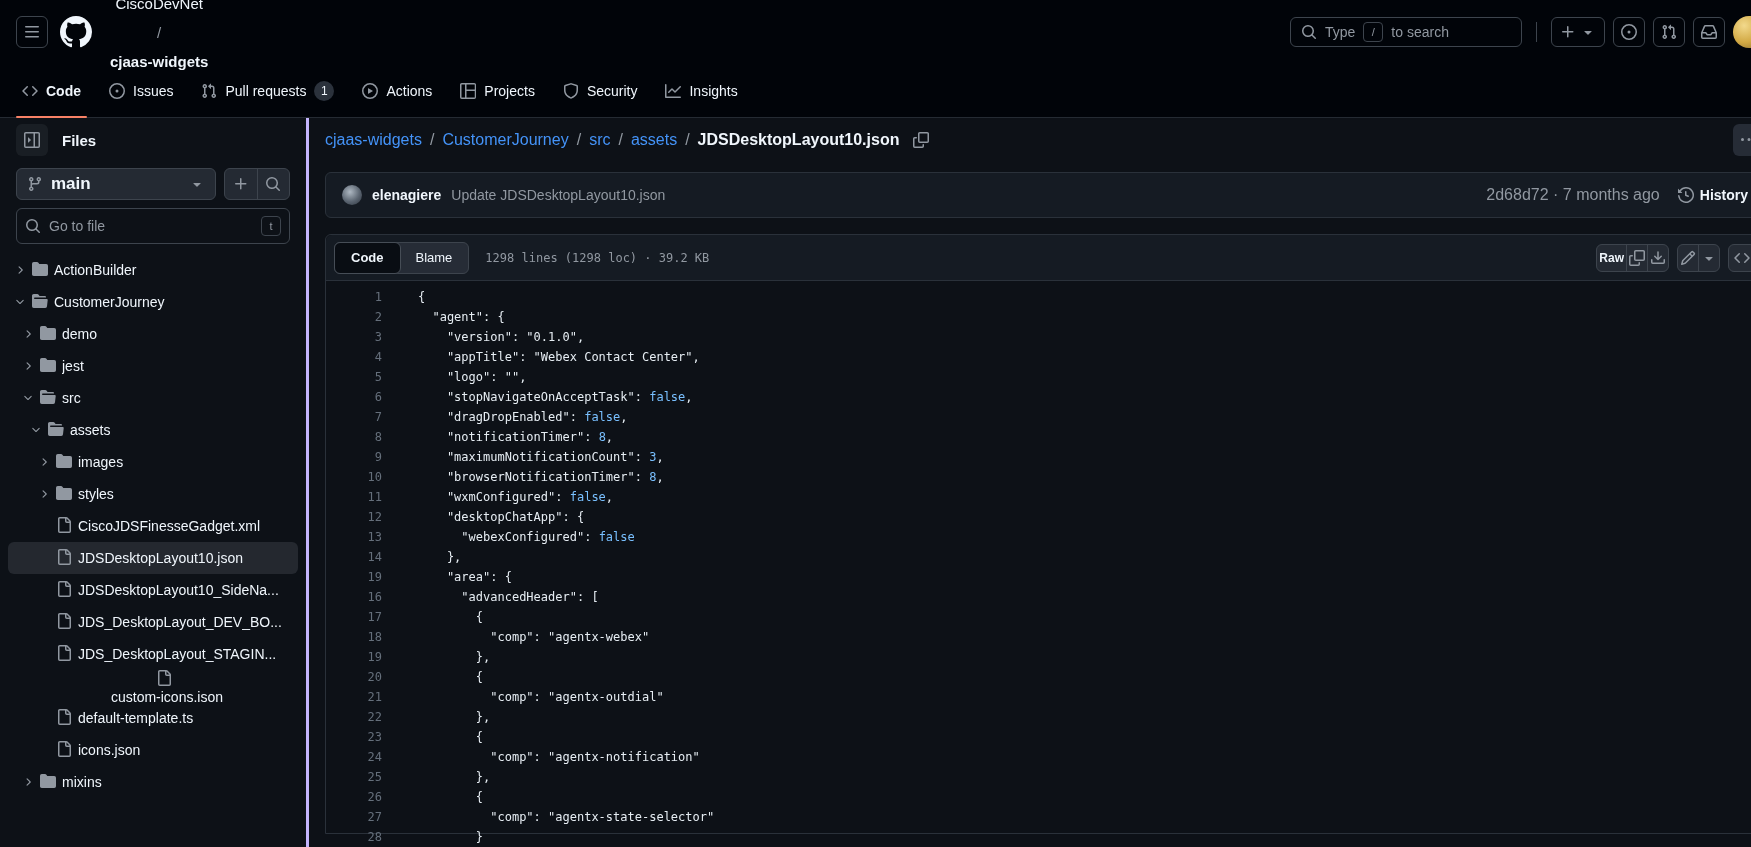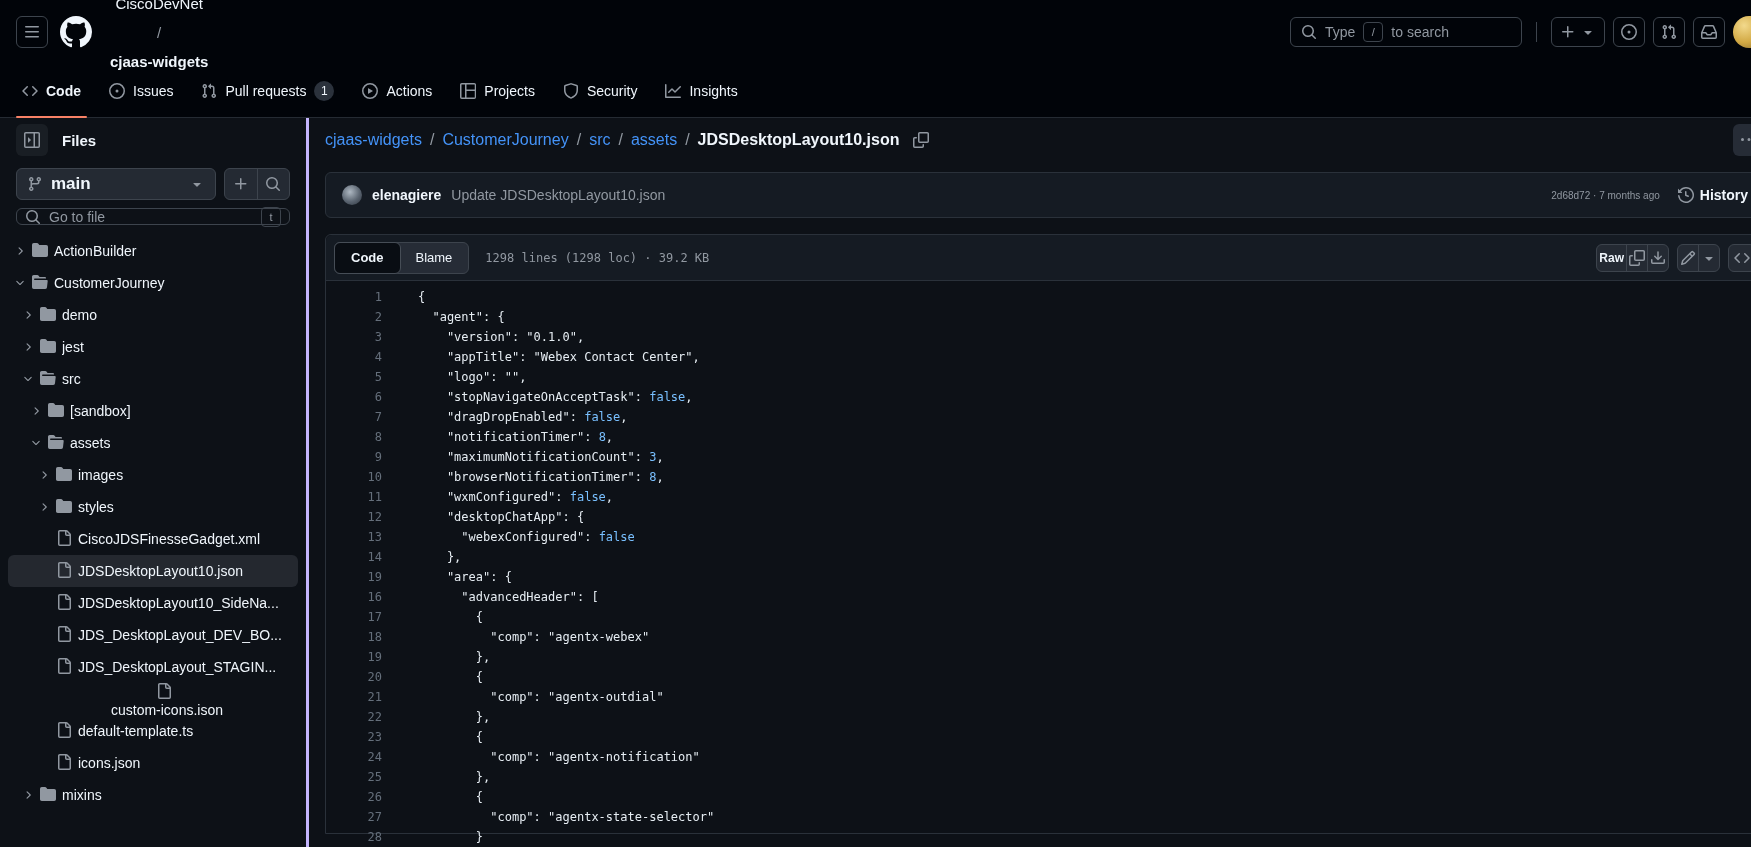--- a/index.html
+++ b/index.html
@@ -91,21 +91,21 @@
   .btn-group {
     height:32px; width:66px; background:#242a33; border:1px solid #3d444d; border-radius:6px;
     display:flex; overflow:hidden;
   }
   .btn-group > button {
     flex:1; background:transparent; border:none; color:#9198a1;
     display:flex; align-items:center; justify-content:center; cursor:pointer;
   }
   .btn-group > button + button { border-left:1px solid #3d444d; }
   .goto {
-    margin:8px 16px 0; height:17px; border:1px solid #3d444d; border-radius:6px;
+    margin:8px 16px 0; height:36px; border:1px solid #3d444d; border-radius:6px;
     display:flex; align-items:center; gap:8px; padding:0 8px; color:#9198a1; cursor:text;
   }
   .goto .ph { flex:1; font-size:14px; }
   .tree { padding:10px 8px 0; }
   .tree-row {
     height:32px; display:flex; align-items:center; border-radius:6px;
     cursor:pointer; color:#f0f6fc; white-space:nowrap; overflow:hidden;
   }
   .tree-row.selected { background:rgba(177,186,196,0.14); }
   .tree-row .tw { width:16px; margin-right:4px; display:flex; justify-content:center; }
@@ -130,21 +130,21 @@
     margin-top:14px; height:46px; background:#151b23; border:1px solid #2a313a; border-radius:6px;
     display:flex; align-items:center; gap:10px; padding:0 16px;
   }
   .commit-avatar {
     width:20px; height:20px; border-radius:50%; flex:none;
     background:radial-gradient(circle at 40% 35%, #aeb8c2 0%, #5a6470 55%, #2c333c 100%);
   }
   .commit-author { font-weight:700; color:#f0f6fc; font-size:14px; }
   .commit-msg { color:#9198a1; font-size:14px; cursor:pointer; }
   .commit-right { margin-left:auto; display:flex; align-items:center; gap:18px; }
-  .sha-time { color:#9198a1; font-size:10px; }
+  .sha-time { color:#9198a1; font-size:16px; }
   .history-link { display:flex; align-items:center; gap:6px; color:#f0f6fc; font-weight:600; font-size:14px; cursor:pointer; }
   .history-link .ico { color:#9198a1; }
 
   .code-box { margin-top:16px; border:1px solid #2a313a; border-radius:6px 6px 0 0; height:600px; }
   .code-head {
     height:46px; background:#151b23; border-bottom:1px solid #2a313a; border-radius:6px 6px 0 0;
     display:flex; align-items:center; padding:0 8px; gap:16px;
   }
   .seg {
     display:flex; background:#262c36; border:1px solid #3d444d; border-radius:6px; height:32px; overflow:visible;
@@ -437,35 +437,20 @@
                 </svg>
               </span>
             </span>
             <span class="ticon"><span class="ico" data-name="folder-open-icon">
                 <svg width="16" height="16" viewBox="0 0 16 16" fill="currentColor">
                   <path d="M.513 1.513A1.75 1.75 0 0 1 1.75 1h3.5c.55 0 1.07.26 1.4.7l.9 1.2a.25.25 0 0 0 .2.1H13a1 1 0 0 1 1 1v.5H2.75a.75.75 0 0 0 0 1.5h11.978a1 1 0 0 1 .994 1.117L15 13.25A1.75 1.75 0 0 1 13.25 15H1.75A1.75 1.75 0 0 1 0 13.25V2.75c0-.464.184-.91.513-1.237Z"></path>
                 </svg>
               </span></span>
             <span class="tlabel" data-name="tree-item-label">src</span>
           </div>
-          <div class="tree-row" data-name="tree-item-sandbox" style="padding-left: 20px;">
-            <span class="tw">
-              <span class="ico" data-name="chevron-right-icon">
-                <svg width="12" height="12" viewBox="0 0 16 16" fill="currentColor">
-                  <path d="M6.22 3.22a.75.75 0 0 1 1.06 0l4.25 4.25a.75.75 0 0 1 0 1.06l-4.25 4.25a.751.751 0 0 1-1.042-.018.751.751 0 0 1-.018-1.042L9.94 8 6.22 4.28a.75.75 0 0 1 0-1.06Z"></path>
-                </svg>
-              </span>
-            </span>
-            <span class="ticon"><span class="ico" data-name="folder-icon">
-                <svg width="16" height="16" viewBox="0 0 16 16" fill="currentColor">
-                  <path d="M1.75 1A1.75 1.75 0 0 0 0 2.75v10.5C0 14.216.784 15 1.75 15h12.5A1.75 1.75 0 0 0 16 13.25v-8.5A1.75 1.75 0 0 0 14.25 3H7.5a.25.25 0 0 1-.2-.1l-.9-1.2C6.07 1.26 5.55 1 5 1Z"></path>
-                </svg>
-              </span></span>
-            <span class="tlabel" data-name="tree-item-label">[sandbox]</span>
-          </div>
           <div class="tree-row" data-name="tree-item-assets" style="padding-left: 20px;">
             <span class="tw">
               <span class="ico" data-name="chevron-down-icon">
                 <svg width="12" height="12" viewBox="0 0 16 16" fill="currentColor">
                   <path d="M12.78 5.22a.749.749 0 0 1 0 1.06l-4.25 4.25a.749.749 0 0 1-1.06 0L3.22 6.28a.749.749 0 1 1 1.06-1.06L8 8.939l3.72-3.719a.749.749 0 0 1 1.06 0Z"></path>
                 </svg>
               </span>
             </span>
             <span class="ticon"><span class="ico" data-name="folder-open-icon">
                 <svg width="16" height="16" viewBox="0 0 16 16" fill="currentColor">

